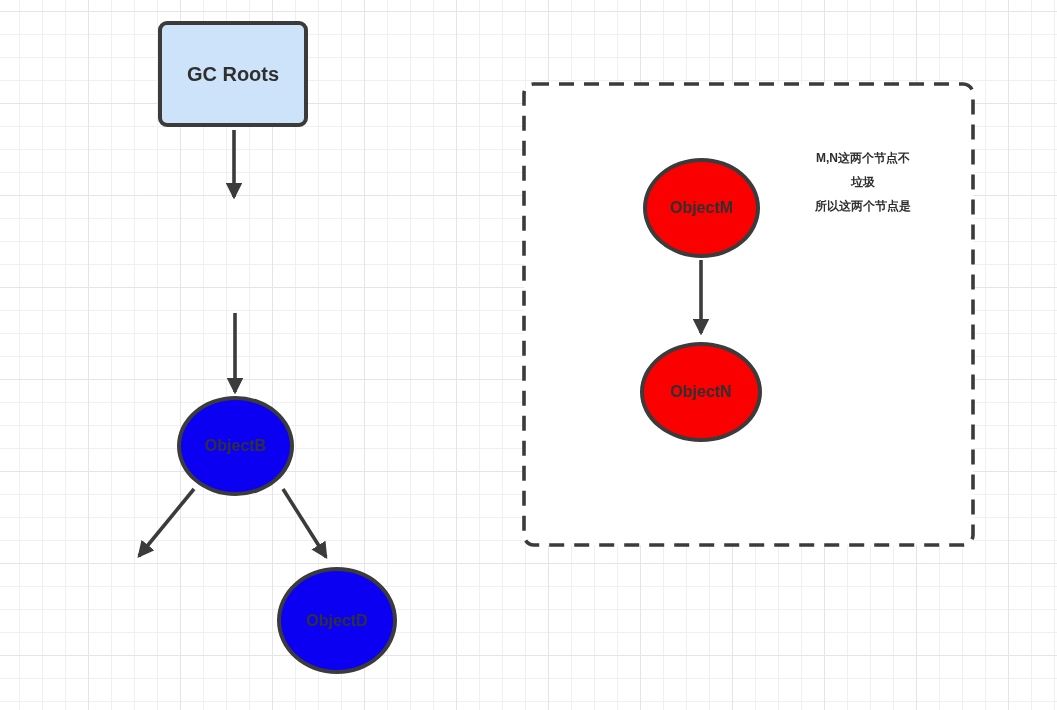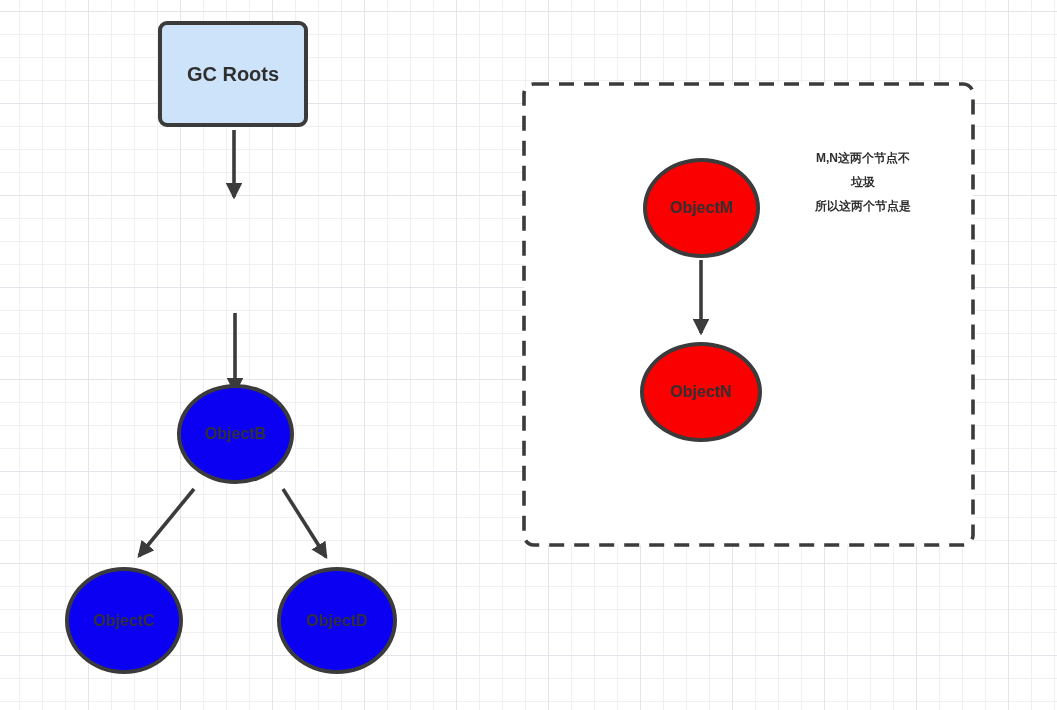--- a/index.html
+++ b/index.html
@@ -44,21 +44,21 @@
   .red-node  { background: #fb0000; color: #303030; }
   .root-node {
     left: 158px; top: 21px;
     width: 150px; height: 106px;
     background: #cde3fa;
     border-radius: 9px;
     font-size: 20px;
     color: #2f2f2f;
   }
   .node-a { left: 178px; top: 211px; width: 115px; height: 100px; }
-  .node-b { left: 177px; top: 384px; width: 117px; height: 100px; align-items: center; }
+  .node-b { left: 177px; top: 396px; width: 117px; height: 100px; align-items: center; }
   .node-c { left: 65px;  top: 567px; width: 118px; height: 107px; }
   .node-d { left: 277px; top: 567px; width: 120px; height: 107px; }
   .node-m { left: 643px; top: 158px; width: 117px; height: 100px; }
   .node-n { left: 640px; top: 342px; width: 122px; height: 100px; }
   .annotation {
     position: absolute;
     left: 768px; top: 146px;
     width: 190px;
     text-align: center;
     font-weight: bold;
@@ -89,23 +89,20 @@
     <path d="M701,260 V333" stroke="#3b3b3b" stroke-width="3.6" fill="none" marker-end="url(#arrowhead)"></path>
   </svg>
 
   <div class="node root-node">
     <span>GC Roots</span>
   </div>
 
   <div class="node ellipse blue-node node-b">
     <span>ObjectB</span>
   </div>
-  <div class="node ellipse blue-node node-c">
-    <span>ObjectC</span>
-  </div>
   <div class="node ellipse blue-node node-d">
     <span>ObjectD</span>
   </div>
 
   <div class="node ellipse red-node node-m">
     <span>ObjectM</span>
   </div>
   <div class="node ellipse red-node node-n">
     <span>ObjectN</span>
   </div>

